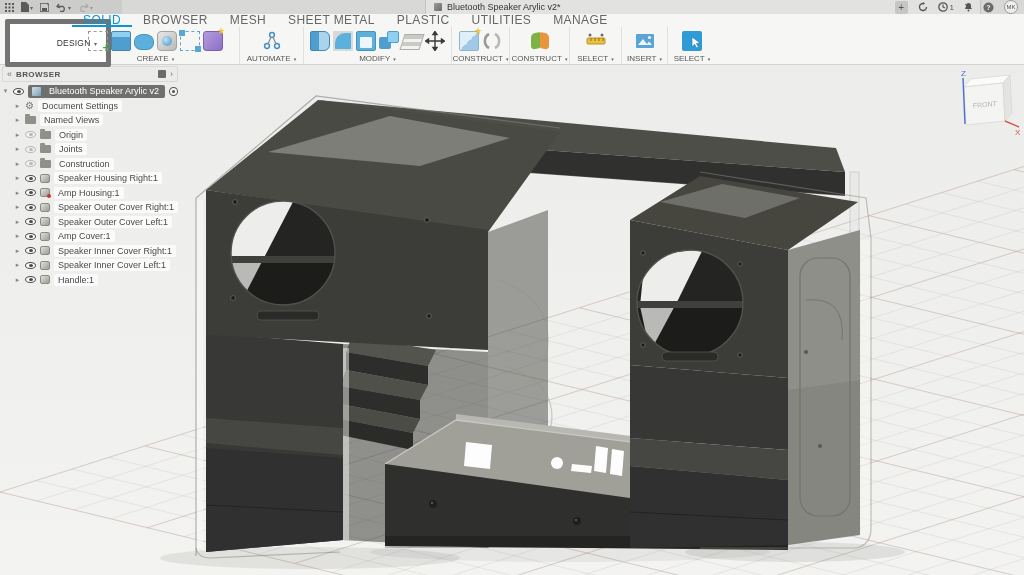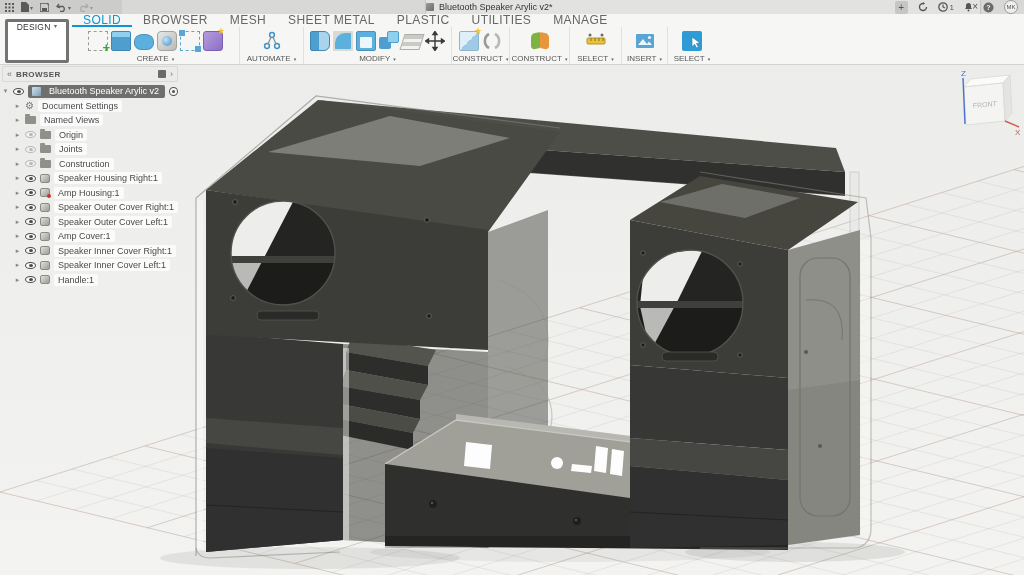--- a/index.html
+++ b/index.html
@@ -9,38 +9,38 @@
   
   .titlebar{position:absolute;left:0;top:0;width:1024px;height:14px;background:#d8d8d7;
             font-size:9px;color:#444;z-index:30;}
   .tb-left{position:absolute;left:0;top:0;height:14px;width:122px;background:#cccccb;
            display:flex;align-items:center;gap:7px;padding-left:5px;box-sizing:border-box;}
   .tbicon{display:inline-flex;align-items:center;height:14px;}
   .tbicon svg{display:block}
   .caret{font-size:6px;color:#666;margin-left:1px;}
   .doc-tab{position:absolute;left:425px;top:0;width:556px;height:14px;background:#e2e2e1;
            border-left:1px solid #c4c4c3;border-right:1px solid #c4c4c3;display:flex;
-           align-items:center;padding:0 0;box-sizing:border-box;}
+           align-items:center;padding:0 8px;box-sizing:border-box;}
   .doc-cube{width:8px;height:8px;background:linear-gradient(135deg,#9a9a98,#6e6e6c);
             border-radius:1px;margin-right:5px;flex:0 0 auto;}
   .doc-title{flex:1;color:#333;font-size:9px;white-space:nowrap;overflow:hidden;}
   .tab-close{color:#555;font-size:10px;line-height:14px;padding:0 2px;cursor:default;}
   .tb-right{position:absolute;right:0;top:0;height:14px;display:flex;align-items:center;gap:10px;
             padding-right:6px;}
   .plusbtn{width:13px;height:13px;background:#c6c6c5;color:#555;text-align:center;line-height:13px;
            font-size:10px;border-radius:2px;}
   .jobwrap{display:flex;align-items:center;gap:2px;font-size:8px;color:#555;}
   .avatar{width:12px;height:12px;border-radius:50%;background:#efefee;border:1px solid #9a9a98;
           font-size:6px;color:#555;display:flex;align-items:center;justify-content:center;}
   
   .toolbar{position:absolute;left:0;top:14px;width:1024px;height:50px;background:#f6f6f5;
            border-bottom:1px solid #d2d2d0;z-index:29;}
   .design-btn{position:absolute;left:5px;top:5px;width:58px;height:38px;background:#fff;
-              border:3px solid #737373;border-radius:2px;display:flex;align-items:flex-start;
-              justify-content:center;font-size:8.5px;color:#333;letter-spacing:.2px;}
+              border:5px solid #737373;border-radius:2px;display:flex;align-items:center;
+              justify-content:center;font-size:8.5px;color:#333;letter-spacing:.2px;padding-left:38px;}
   .ribbon{position:absolute;left:72px;top:0;right:0;height:50px;}
   .ribbon-tabs{display:flex;height:13px;align-items:center;}
   .rtab{padding:0 11px;font-size:12px;letter-spacing:.4px;color:#666;height:13px;line-height:13px;}
   .rtab.active{color:#0a96d7;box-shadow:inset 0 -2px 0 #0a96d7;}
   .rgroups{display:flex;height:37px;}
   .rgroup{display:flex;flex-direction:column;align-items:center;border-right:1px solid #e0e0de;
           padding-top:1px;box-sizing:border-box;}
   .gicons{display:flex;align-items:center;justify-content:center;gap:3px;height:25px;}
   .glabel{font-size:8px;color:#555;margin-top:1px;white-space:nowrap;}
   .glabel .caret{font-size:5px;}

